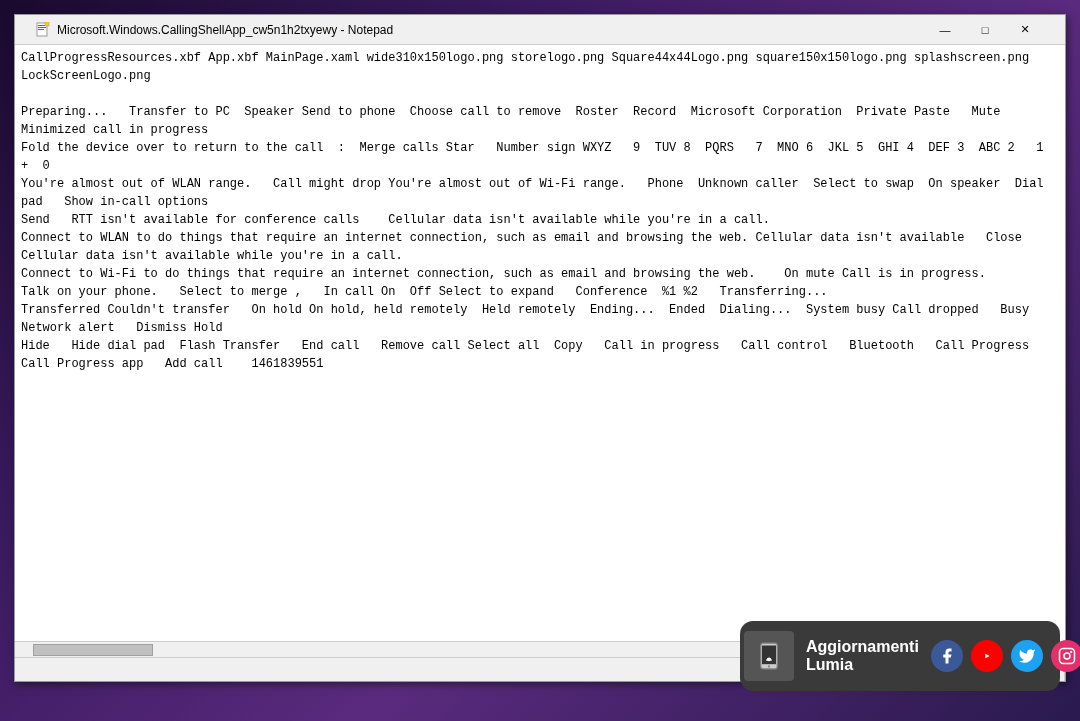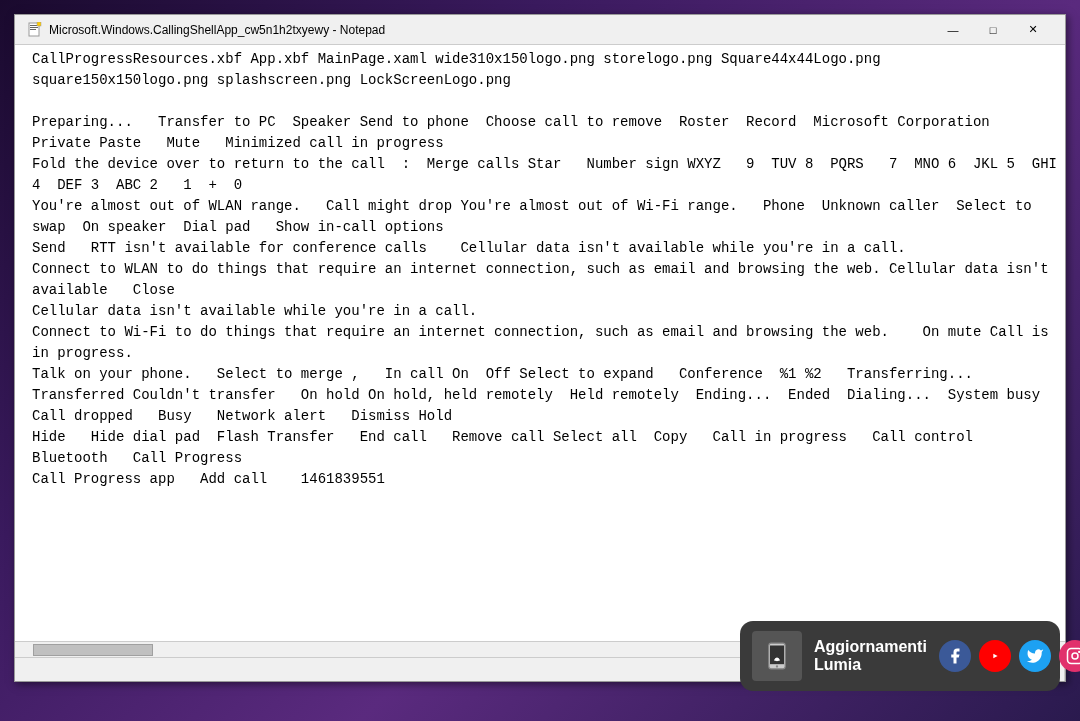--- a/index.html
+++ b/index.html
@@ -34,21 +34,21 @@
       display: flex;
       flex-direction: column;
     }
 
     
     .title-bar {
       background: #f0f0f0;
       height: 30px;
       display: flex;
       align-items: center;
-      padding: 0 12px;
+      padding: 0 20px;
       border-bottom: 1px solid #ccc;
       flex-shrink: 0;
     }
 
     .title-bar-icon {
       width: 16px;
       height: 16px;
       margin-right: 6px;
       flex-shrink: 0;
     }
@@ -95,26 +95,25 @@
       color: #000;
     }
 
     
     .text-area {
       flex: 1;
       overflow: auto;
       padding: 4px 6px;
       background: #fff;
       font-family: 'Courier New', monospace;
-      font-size: 14px;
+      font-size: 12px;
       line-height: 1.5;
       color: #000;
       white-space: pre-wrap;
       word-wrap: break-word;
-      margin-left: 11px;
     }
 
     
     .text-area::-webkit-scrollbar {
       width: 16px;
       height: 16px;
     }
     .text-area::-webkit-scrollbar-track {
       background: #f0f0f0;
     }
@@ -170,21 +169,21 @@
     .notification-banner {
       position: absolute;
       bottom: 30px;
       right: 20px;
       width: 320px;
       height: 70px;
       background: #3a3a3a;
       border-radius: 13px;
       display: flex;
       align-items: center;
-      padding: 8px 12px;
+      padding: 8px 4px;
       z-index: 100;
       gap: 12px;
     }
 
     .notification-icon-area {
       width: 50px;
       height: 50px;
       background: #555;
       border-radius: 4px;
       display: flex;

